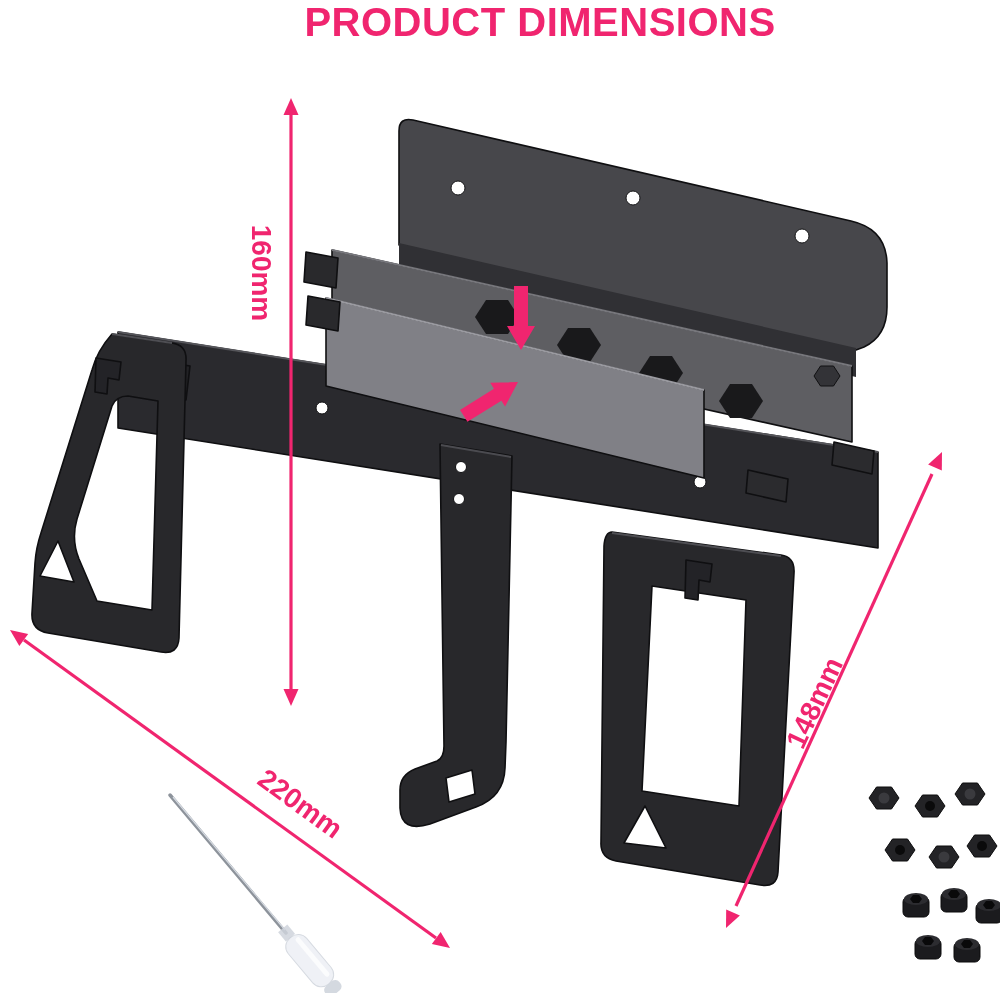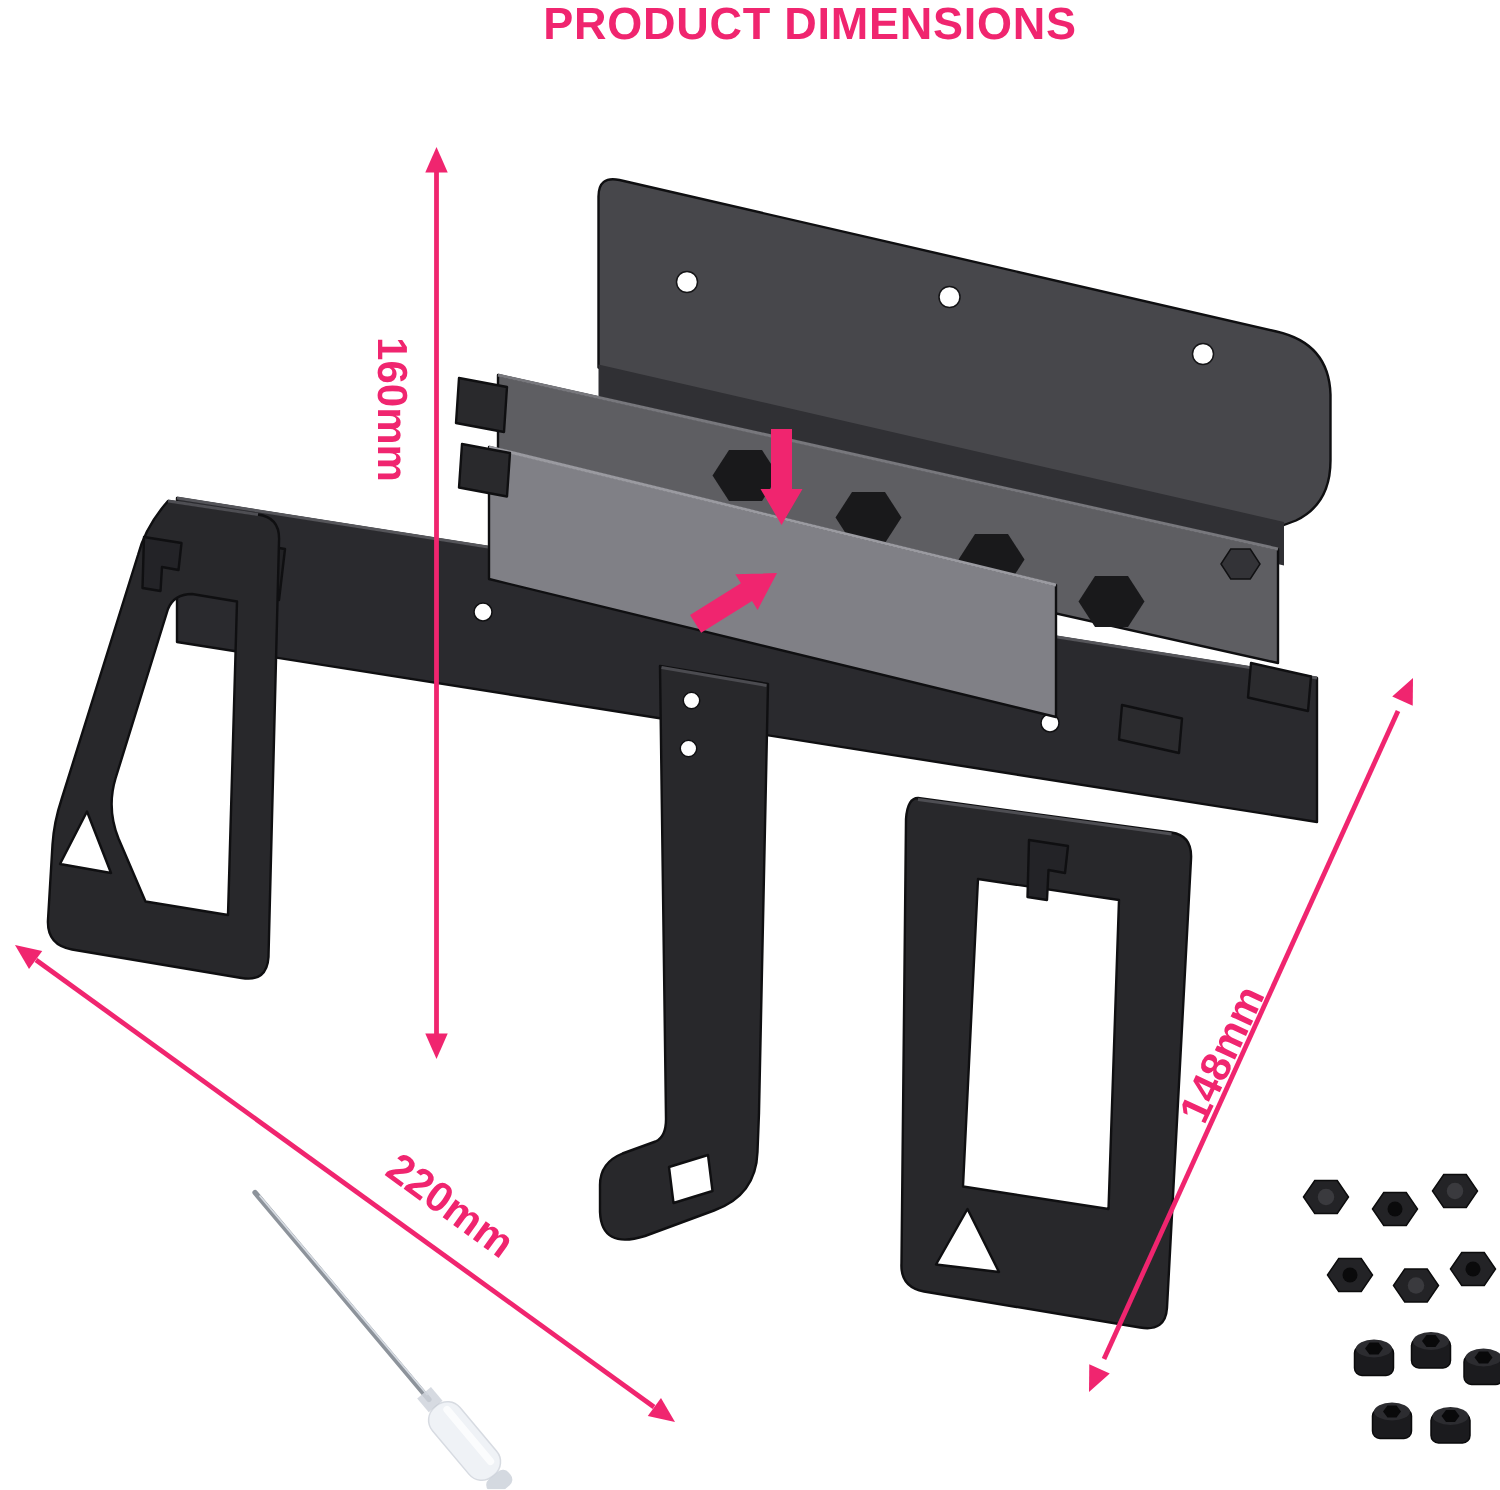--- a/index.html
+++ b/index.html
@@ -13,21 +13,21 @@
     --metal:#9AA0A8;
   }
   html,body{margin:0;padding:0;background:#fff;}
   .stage{
     position:relative;width:1000px;height:993px;background:#ffffff;
     overflow:hidden;font-family:"Liberation Sans",sans-serif;
   }
   .stage svg{position:absolute;left:0;top:0;}
   .title{
     position:absolute;top:0;left:540px;transform:translateX(-50%);
-    color:var(--accent);font-weight:800;font-size:30px;letter-spacing:.5px;
+    color:var(--accent);font-weight:800;font-size:40px;letter-spacing:.5px;
     white-space:nowrap;
   }
   .dim-label{
     position:absolute;color:var(--accent);font-weight:bold;font-size:28px;
     white-space:nowrap;
   }
   .dim-height{left:261px;top:273px;transform:translate(-50%,-50%) rotate(90deg);}
   .dim-width{left:300px;top:804px;transform:translate(-50%,-50%) rotate(36deg);}
   .dim-depth{left:815px;top:703px;transform:translate(-50%,-50%) rotate(-65deg);}
   .f-dark{fill:var(--bracket-dark);}

